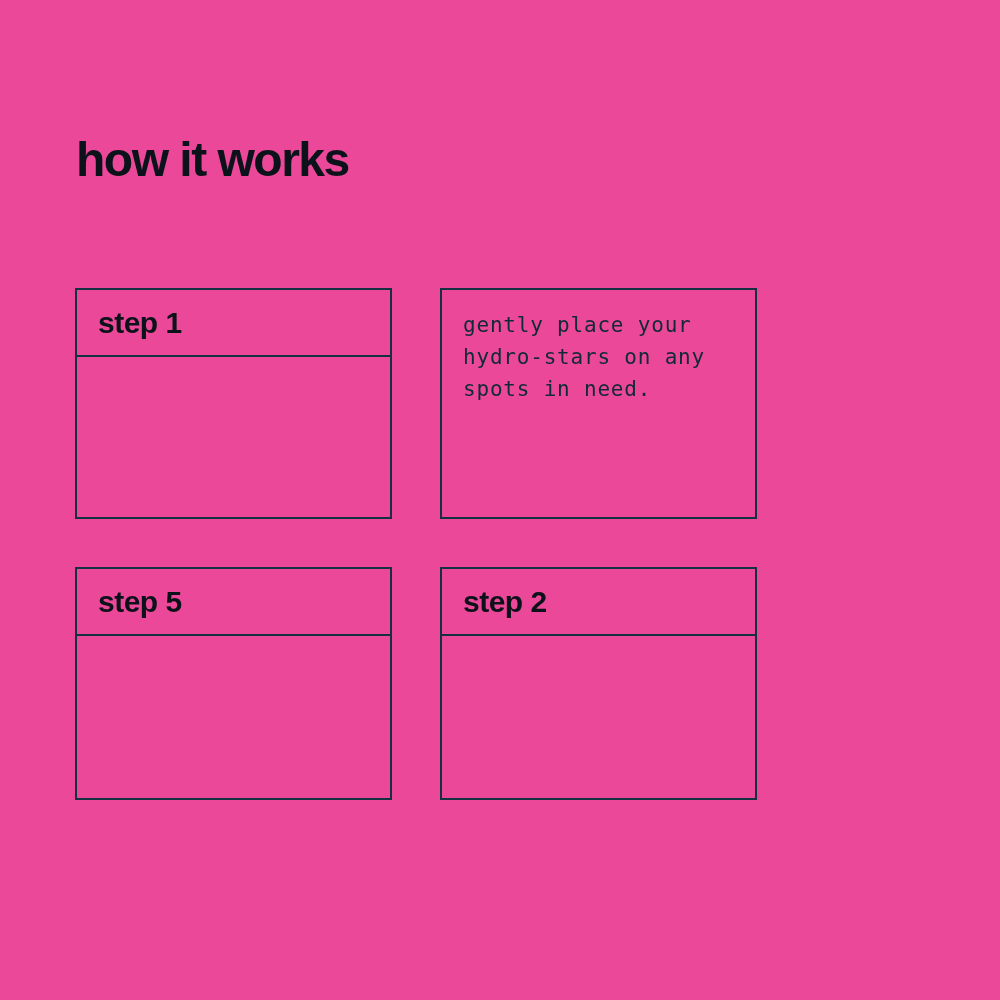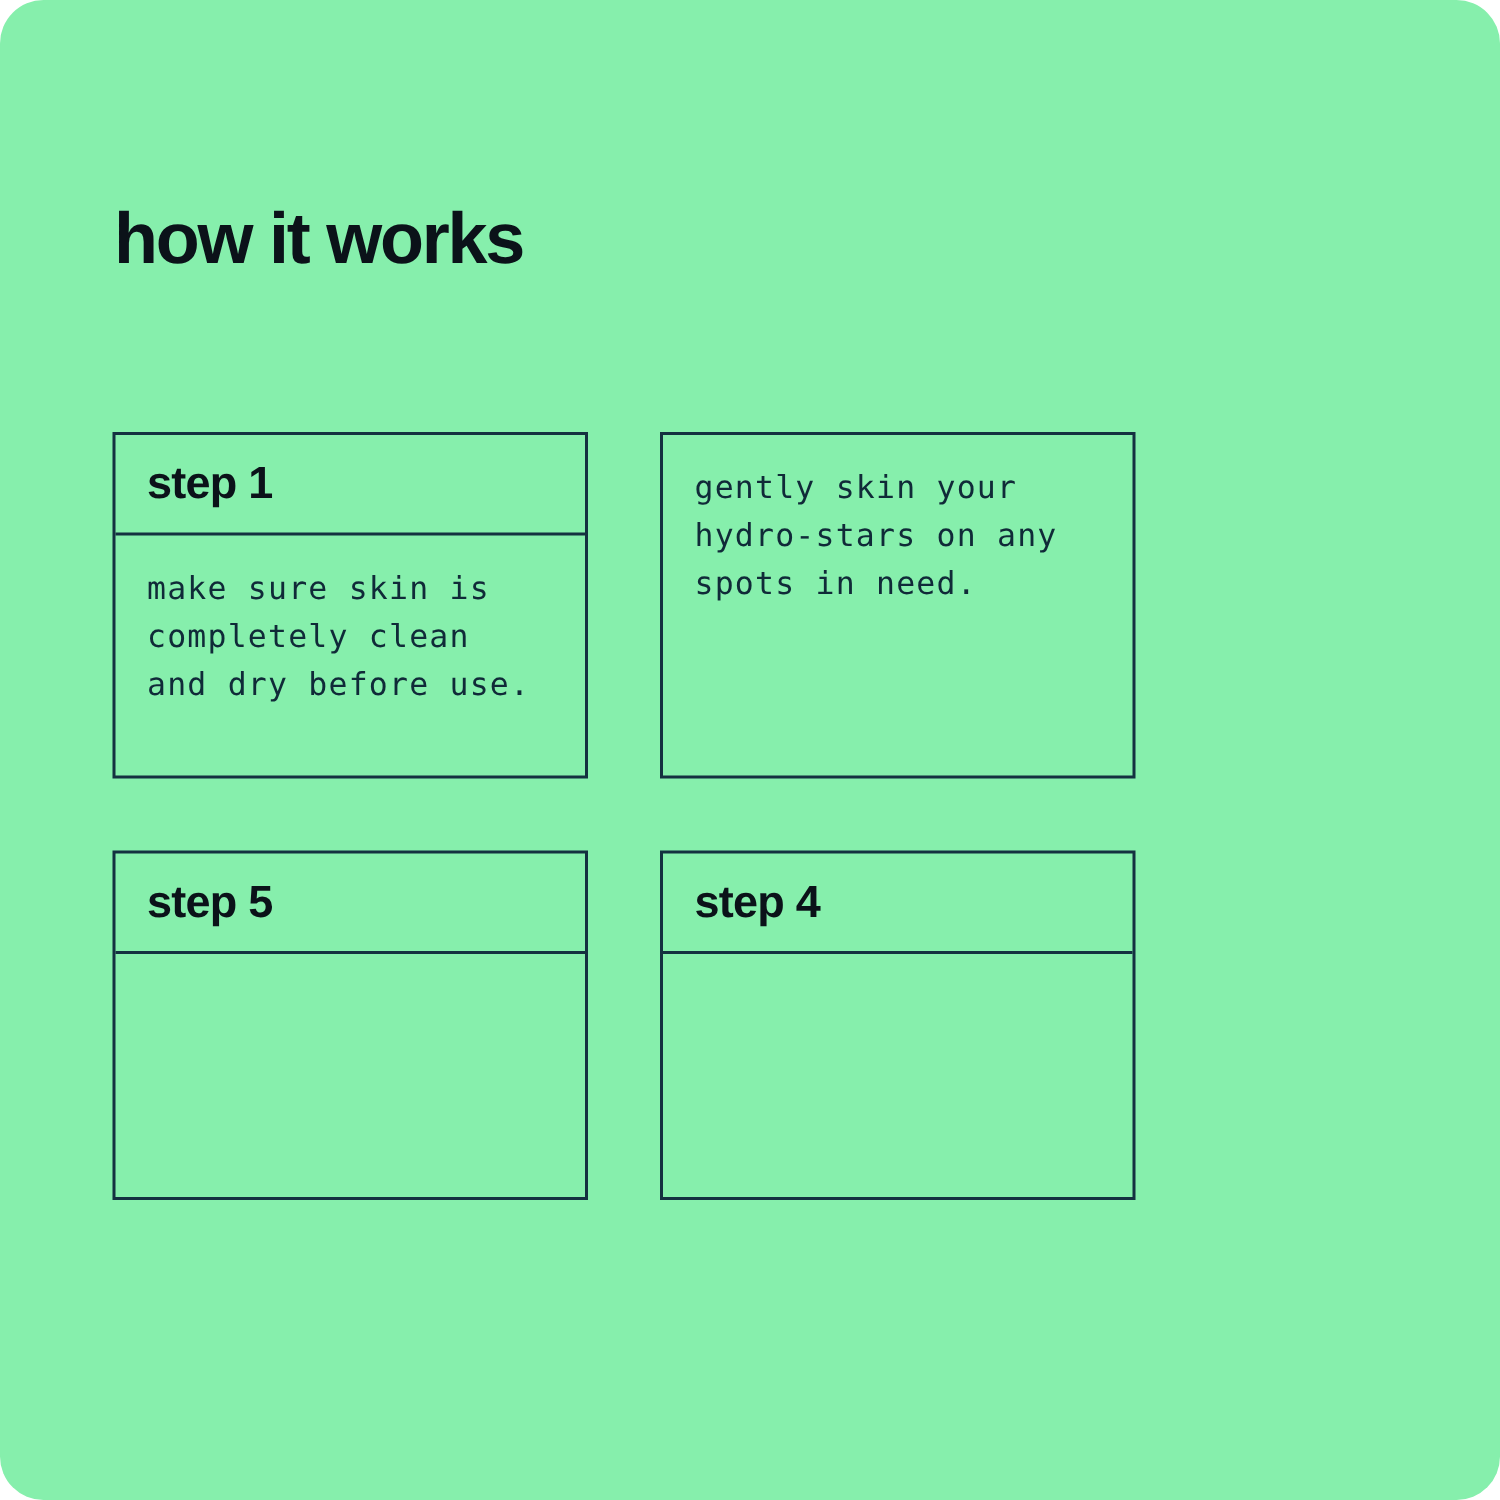--- a/index.html
+++ b/index.html
@@ -3,24 +3,23 @@
 <meta charset="utf-8">
 <style>
   html, body {
     margin: 0;
     padding: 0;
   }
   .canvas {
     position: relative;
     width: 1000px;
     height: 1000px;
-    background: #86efac;
+    background: #ec4899;
     overflow: hidden;
     font-family: "Liberation Sans", sans-serif;
-    border-radius: 29px;
   }
   .page-title {
     position: absolute;
     left: 76px;
     top: 100px;
     font-size: 48px;
     font-weight: 800;
     letter-spacing: -1.5px;
     color: #0b1219;
   }
@@ -73,37 +72,34 @@
 <div class="canvas">
 
   <h1 class="page-title">how it works</h1>
 
   <div class="steps-grid">
 
     <div class="step-card">
       <div class="step-card-header">
         <span class="step-label">step 1</span>
       </div>
-      <div class="step-body">make sure skin is
-completely clean
-and dry before use.</div>
     </div>
 
     <div class="step-card">
-      <div class="step-body">gently skin your
+      <div class="step-body">gently place your
 hydro-stars on any
 spots in need.</div>
     </div>
 
     <div class="step-card">
       <div class="step-card-header">
         <span class="step-label">step 5</span>
       </div>
     </div>
 
     <div class="step-card">
       <div class="step-card-header">
-        <span class="step-label">step 4</span>
+        <span class="step-label">step 2</span>
       </div>
     </div>
 
   </div>
 </div>
 
 </body></html>

